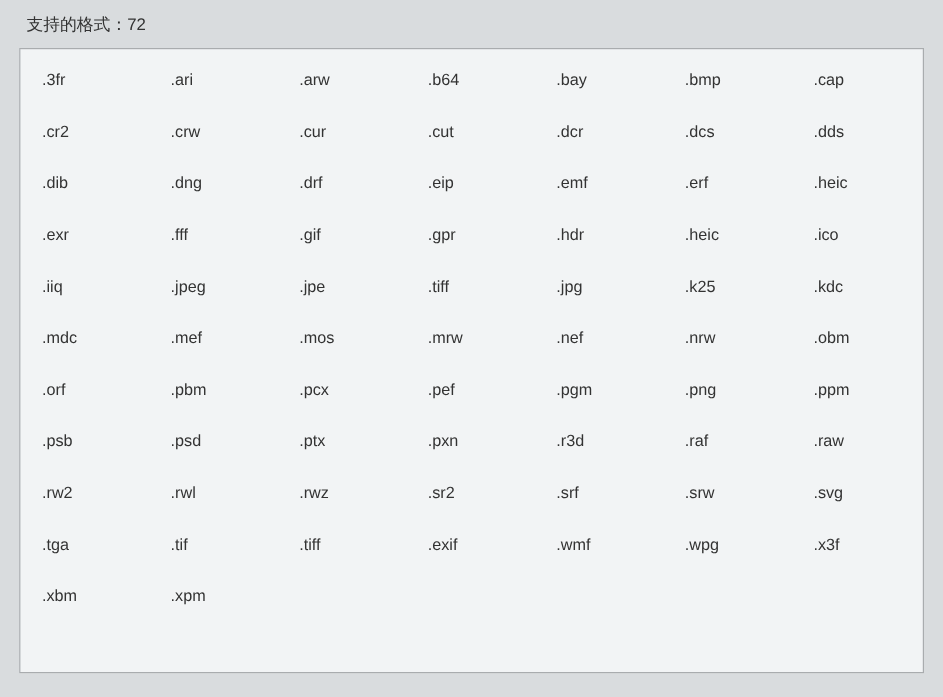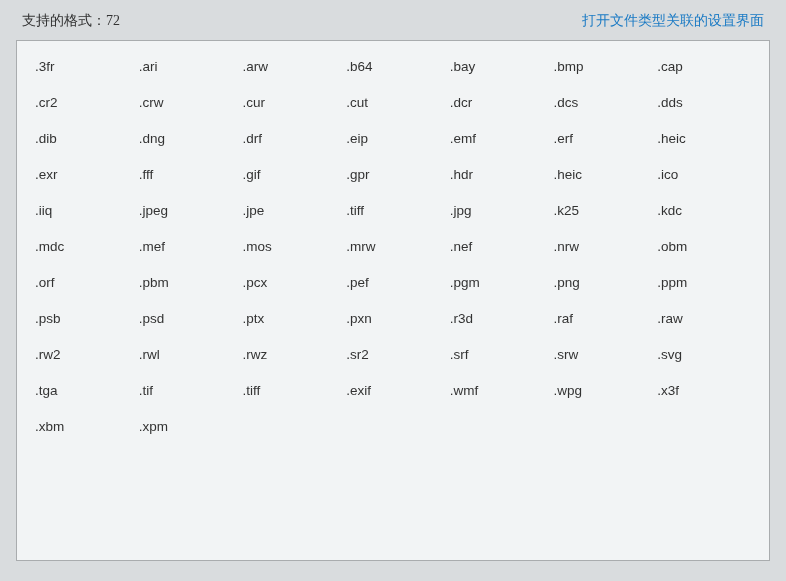--- a/index.html
+++ b/index.html
@@ -18,21 +18,20 @@
     }
     .container {
       padding: 12px 16px 16px 16px;
     }
     .header {
       display: flex;
       justify-content: space-between;
       align-items: center;
       margin-bottom: 10px;
       padding: 0 6px;
-      font-family: Liberation Serif, serif;
     }
     .header-left {
       color: #333;
       font-size: 14px;
     }
     .header-link {
       color: #1a7ac4;
       font-size: 14px;
       cursor: pointer;
     }
@@ -40,36 +39,36 @@
       background: #f2f4f5;
       border: 1px solid #a9acae;
       padding: 18px 12px 18px 18px;
       height: 521px;
     }
     .grid {
       display: grid;
       grid-template-columns: repeat(7, 1fr);
       row-gap: 21px;
       column-gap: 4px;
+      gap: 28px;
     }
     .ext {
       color: #333;
       font-size: 13.5px;
       white-space: nowrap;
     }
   </style>
 </head>
 <body>
 
 <div class="container">
   <div class="header">
     <div class="header-left">
       <span>支持的格式：</span><span>72</span>
     </div>
-    <div class="header-link">打开文件类型关联的设置界面</div>
   </div>
   <div class="panel">
     <div class="grid" id="formats-grid">
         <span class="ext">.3fr</span>
         <span class="ext">.ari</span>
         <span class="ext">.arw</span>
         <span class="ext">.b64</span>
         <span class="ext">.bay</span>
         <span class="ext">.bmp</span>
         <span class="ext">.cap</span>

